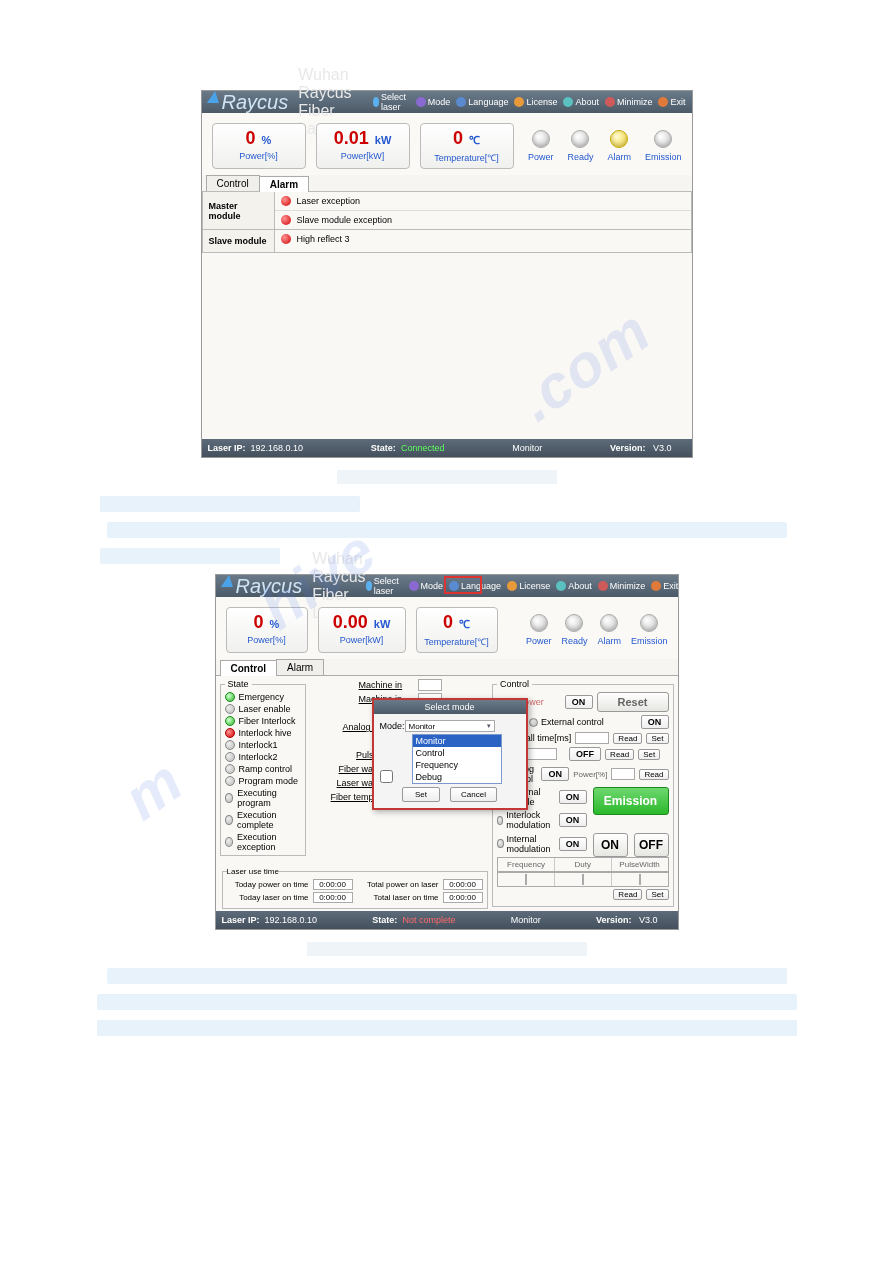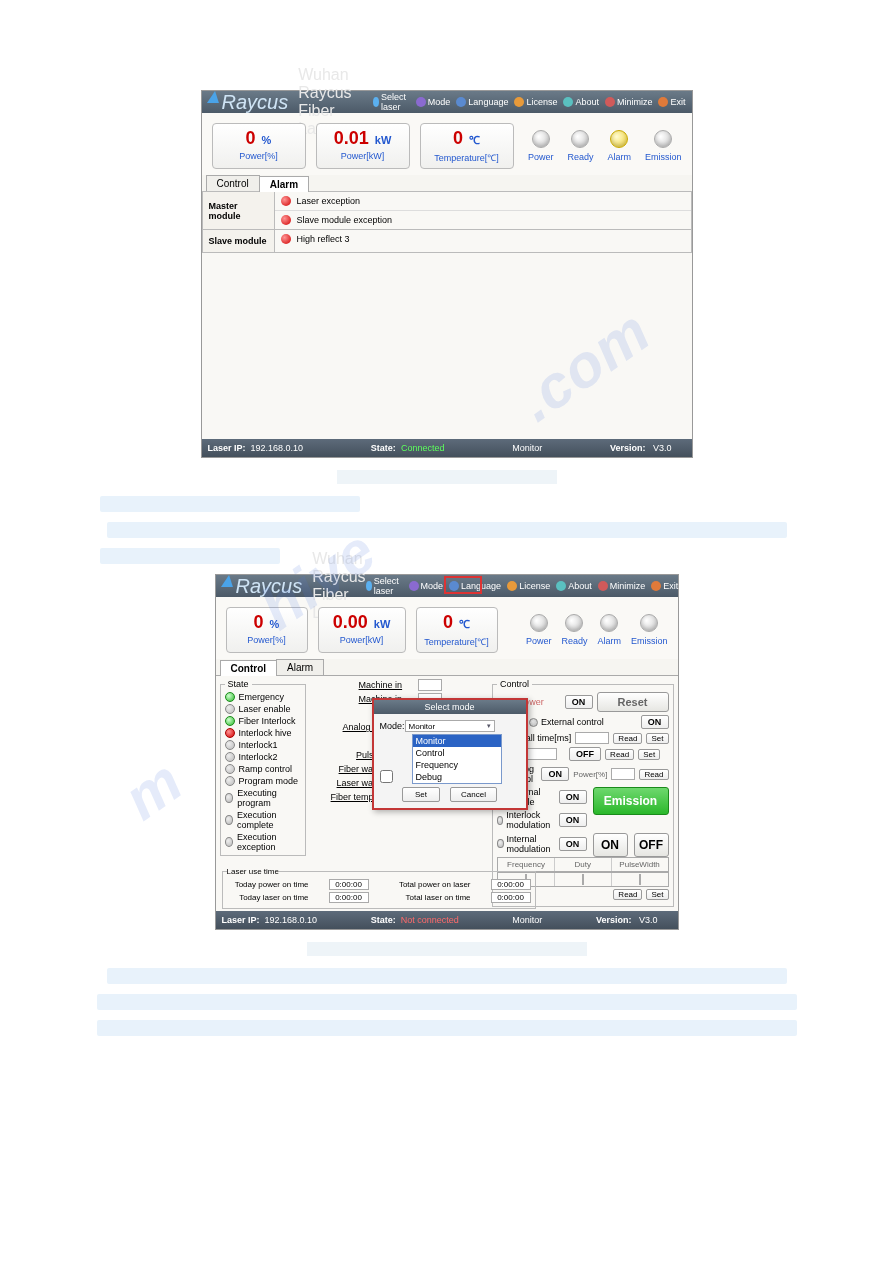--- a/index.html
+++ b/index.html
@@ -51,21 +51,21 @@
   .control-body { display: flex; font-size: 9px; background: #f9f8f5; padding: 3px 4px 4px 4px; min-height: 218px; position: relative; }
   .control-body fieldset { border: 1px solid #bbb; padding: 3px 4px; font-size: 9px; }
   .control-body legend { padding: 0 3px; }
   .leftcol { width: 130px; display: flex; flex-direction: column; gap: 4px; }
   .state-list { display: flex; flex-direction: column; gap: 2px; }
   .state-item { display: flex; align-items: center; gap: 4px; }
   .sled { width: 10px; height: 10px; border-radius: 50%; border: 1px solid #888; }
   .sled.green { background: radial-gradient(circle at 35% 35%, #cfffcf, #2bbb2b); border-color: #1a8a1a; }
   .sled.red { background: radial-gradient(circle at 35% 35%, #ff9494, #d00000); border-color: #a00; }
   .sled.gray { background: radial-gradient(circle at 35% 35%, #eee, #bbb); }
-  .ltrow { display: flex; align-items: center; gap: 20px; margin-bottom: 2px; }
+  .ltrow { display: flex; align-items: center; gap: 4px; margin-bottom: 2px; }
   .timebox { border: 1px solid #aaa; padding: 0 4px; font-size: 8px; background: #fff; width: 40px; text-align: center; }
   .ltlabel { width: 82px; font-size: 8px; text-align: right; }
 
   .midcol { flex: 1; padding-left: 6px; display: flex; flex-direction: column; gap: 2px; }
   .midrow { display: flex; align-items: center; gap: 16px; text-decoration: underline; }
   .mlabel { text-align: right; width: 90px; }
   .mbox { border: 1px solid #aaa; background: #fff; width: 24px; height: 12px; text-align: center; font-size: 8px; }
   .munit { width: 34px; color: #555; font-size: 8px; }
 
   .rightcol { width: 228px; }
@@ -524,21 +524,21 @@
           <span class="timebox">0:00:00</span>
           <span class="ltlabel">Total laser on time</span>
           <span class="timebox">0:00:00</span>
         </div>
       </fieldset>
     </div>
 
     <div class="statusbar">
       <span class="segment"><b>Laser IP:</b>&nbsp;&nbsp;<span>192.168.0.10</span></span>
       <span class="title-spacer"></span>
-      <span class="segment"><b>State:</b>&nbsp;&nbsp;<span class="red">Not connected</span></span>
+      <span class="segment"><b>State:</b>&nbsp;&nbsp;<span class="red">Not complete</span></span>
       <span class="title-spacer"></span>
       <span class="segment">Monitor</span>
       <span class="title-spacer"></span>
       <span class="segment"><b>Version:</b>&nbsp;&nbsp;&nbsp;<span>V3.0</span></span>
     </div>
 
     <div class="watermark" style="top:-30px; left:40px;">hive</div>
     <div class="watermark" style="top:180px; left:-90px;">m</div>
   </div>
 

